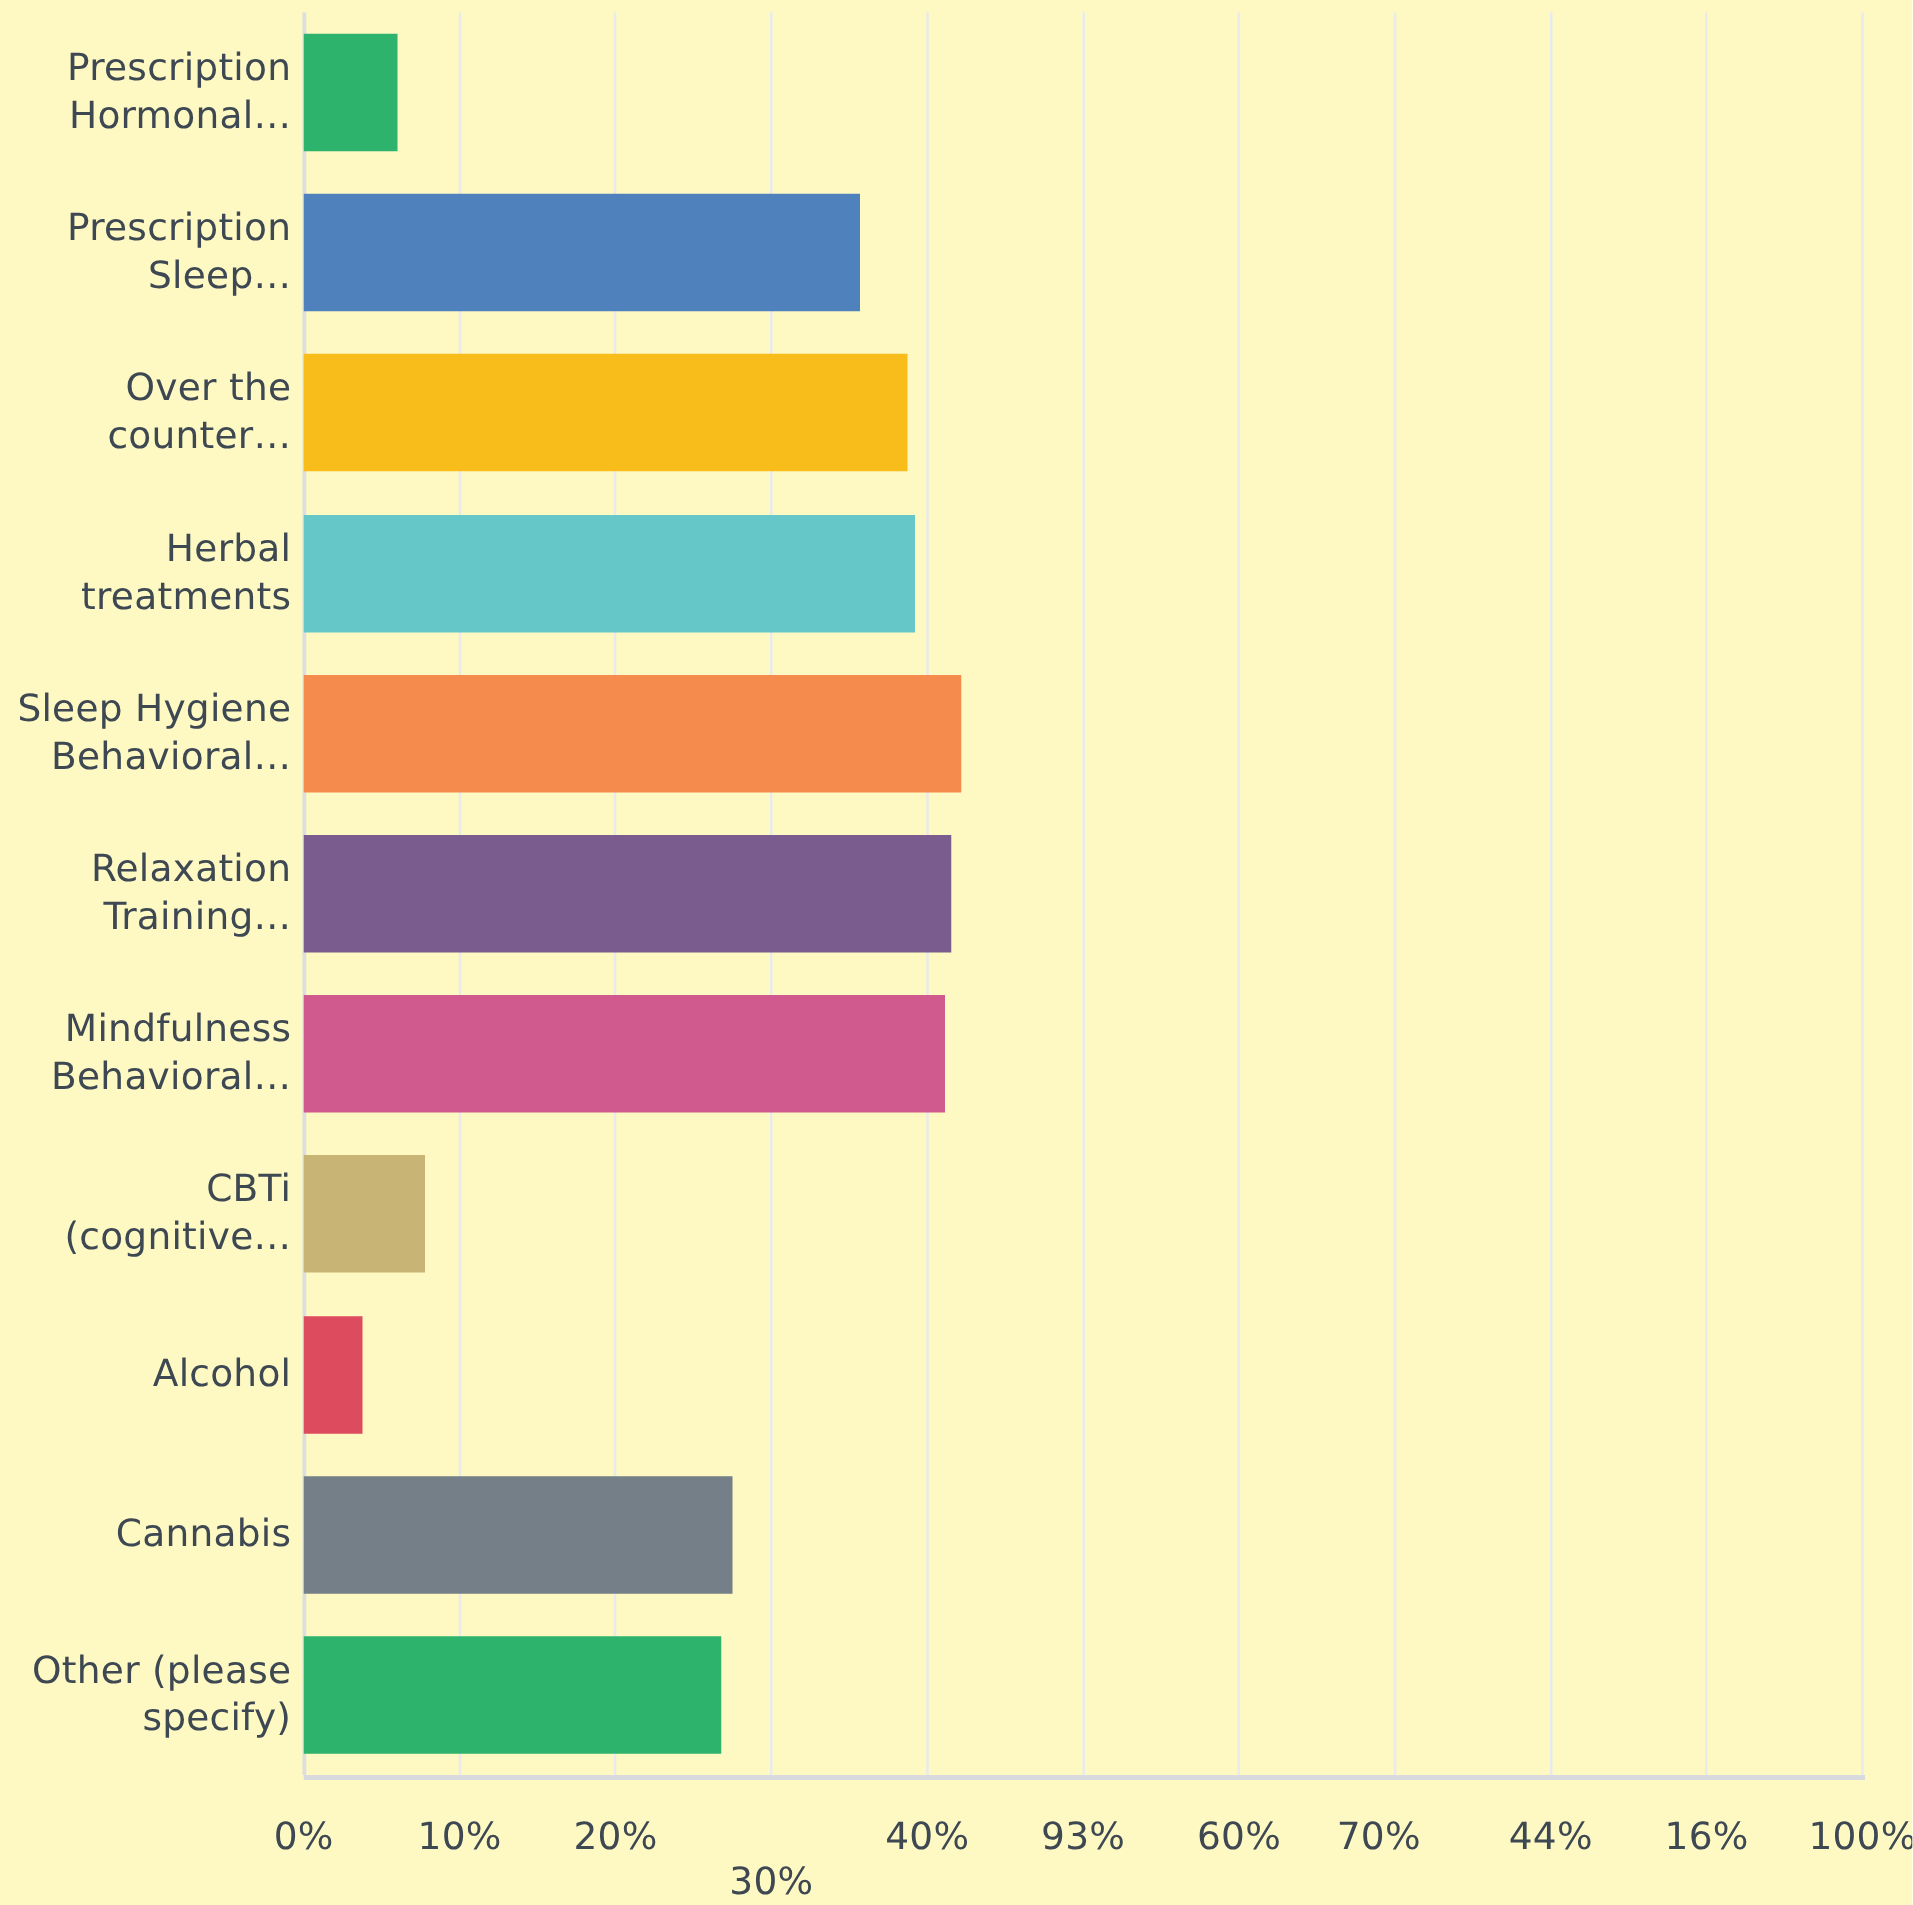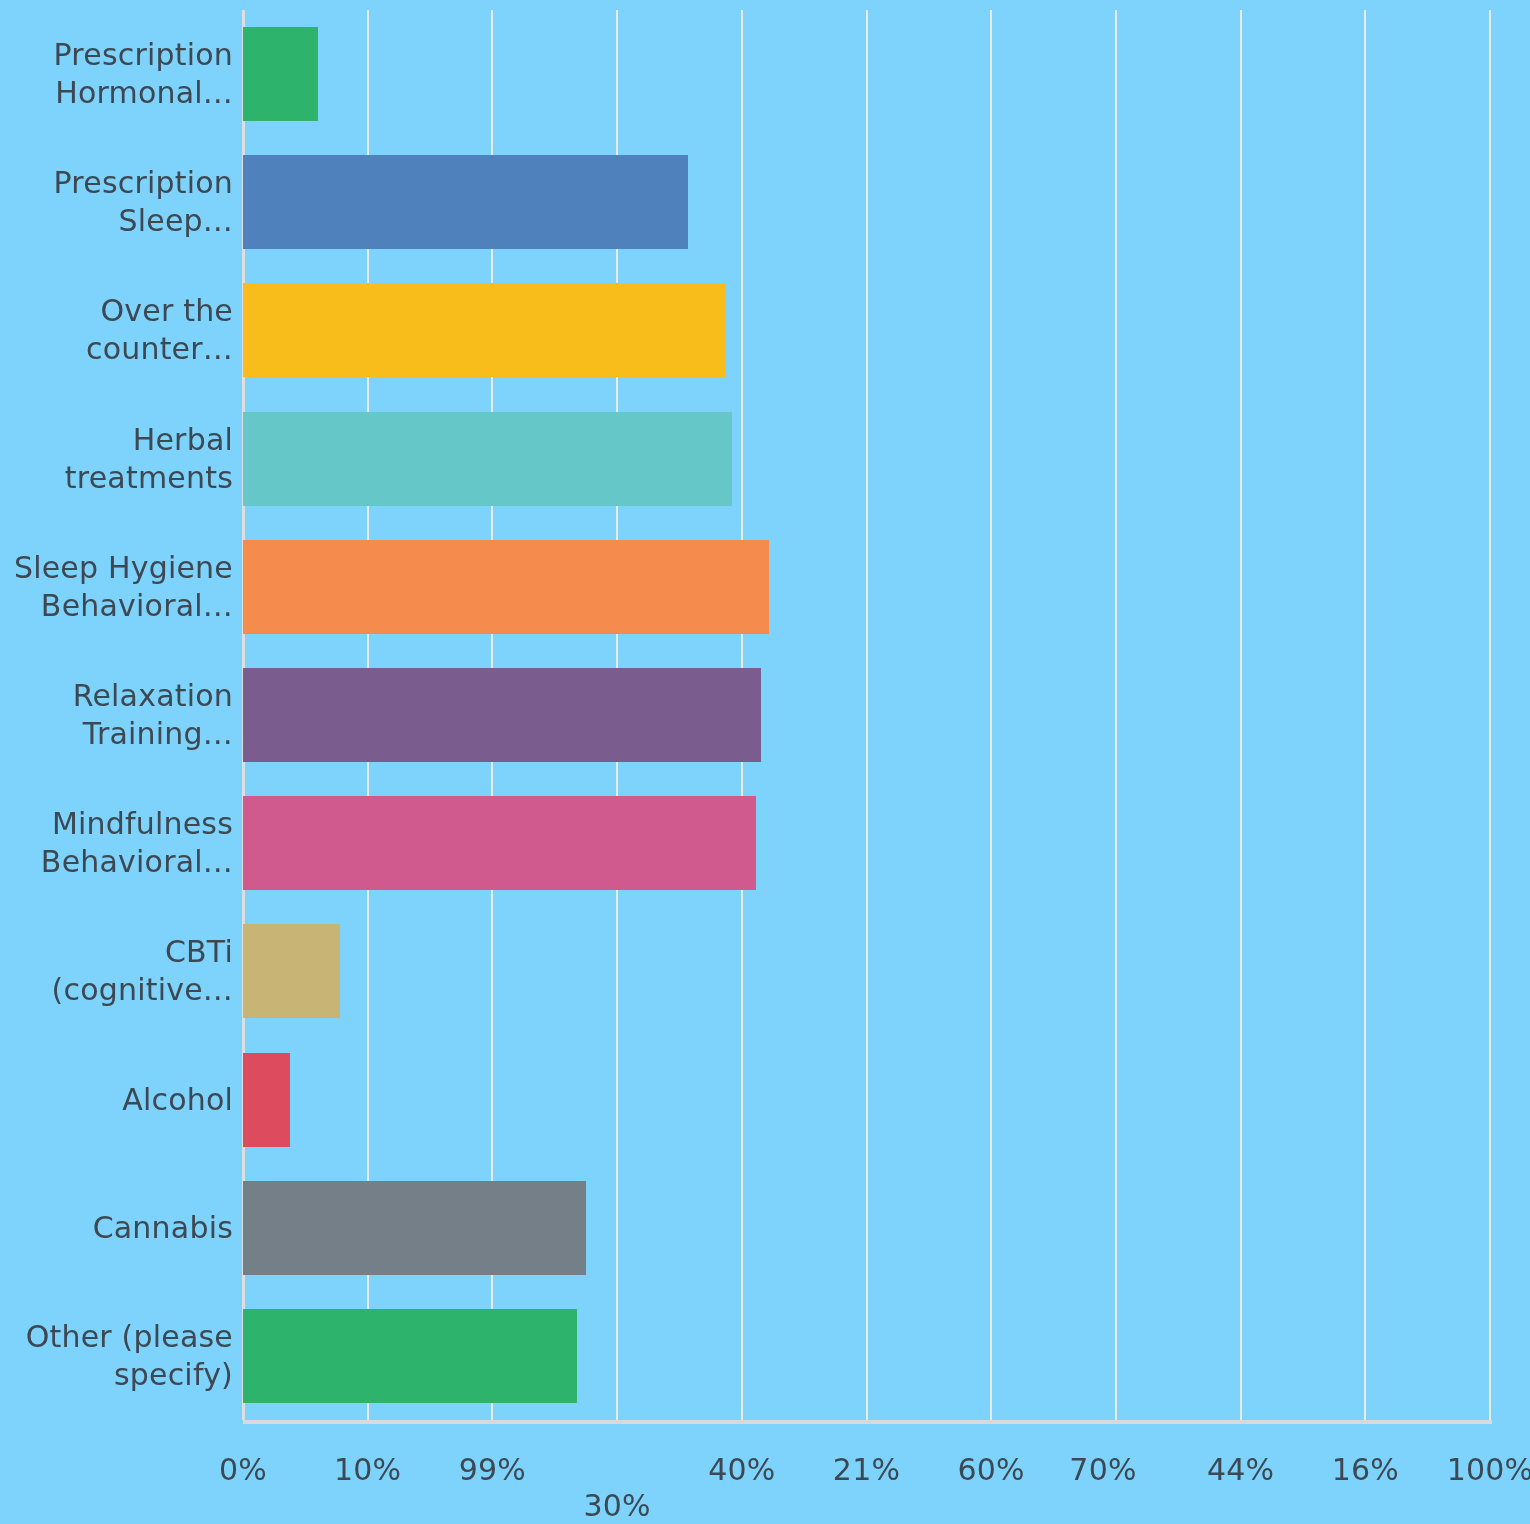--- a/index.html
+++ b/index.html
@@ -7,21 +7,21 @@
     padding: 0;
     background: #ffffff;
   }
   body {
     font-family: "DejaVu Sans", sans-serif;
   }
   #chart-root {
     position: relative;
     width: 1530px;
     height: 1524px;
-    background: #7dd3fc;
+    background: #fef9c3;
     overflow: hidden;
   }
 
   
   .plot-area {
     position: absolute;
     left: 243px;
     top: 10px;
     width: 1247px;
     height: 1410px;
@@ -126,24 +126,24 @@
       <div class="ylabel" style="top: 805px;"><div>Mindfulness</div><div>Behavioral…</div></div>
       <div class="ylabel" style="top: 933px;"><div>CBTi</div><div>(cognitive…</div></div>
       <div class="ylabel" style="top: 1081px;"><div>Alcohol</div></div>
       <div class="ylabel" style="top: 1209px;"><div>Cannabis</div></div>
       <div class="ylabel" style="top: 1318px;"><div>Other (please</div><div>specify)</div></div>
     </div>
 
   <div id="xticks">
       <div class="xtick" style="left: 243px;">0%</div>
       <div class="xtick" style="left: 367.7px;">10%</div>
-      <div class="xtick" style="left: 492.4px;">99%</div>
+      <div class="xtick" style="left: 492.4px;">20%</div>
       <div class="xtick" style="left: 617.1px; margin-top: 36px;">30%</div>
       <div class="xtick" style="left: 741.8px;">40%</div>
-      <div class="xtick" style="left: 866.5px;">21%</div>
+      <div class="xtick" style="left: 866.5px;">93%</div>
       <div class="xtick" style="left: 991.2px;">60%</div>
       <div class="xtick" style="left: 1103px;">70%</div>
       <div class="xtick" style="left: 1240.6px;">44%</div>
       <div class="xtick" style="left: 1365.3px;">16%</div>
       <div class="xtick" style="left: 1490px;">100%</div>
     </div>
 
 </div>
 
 </body></html>

